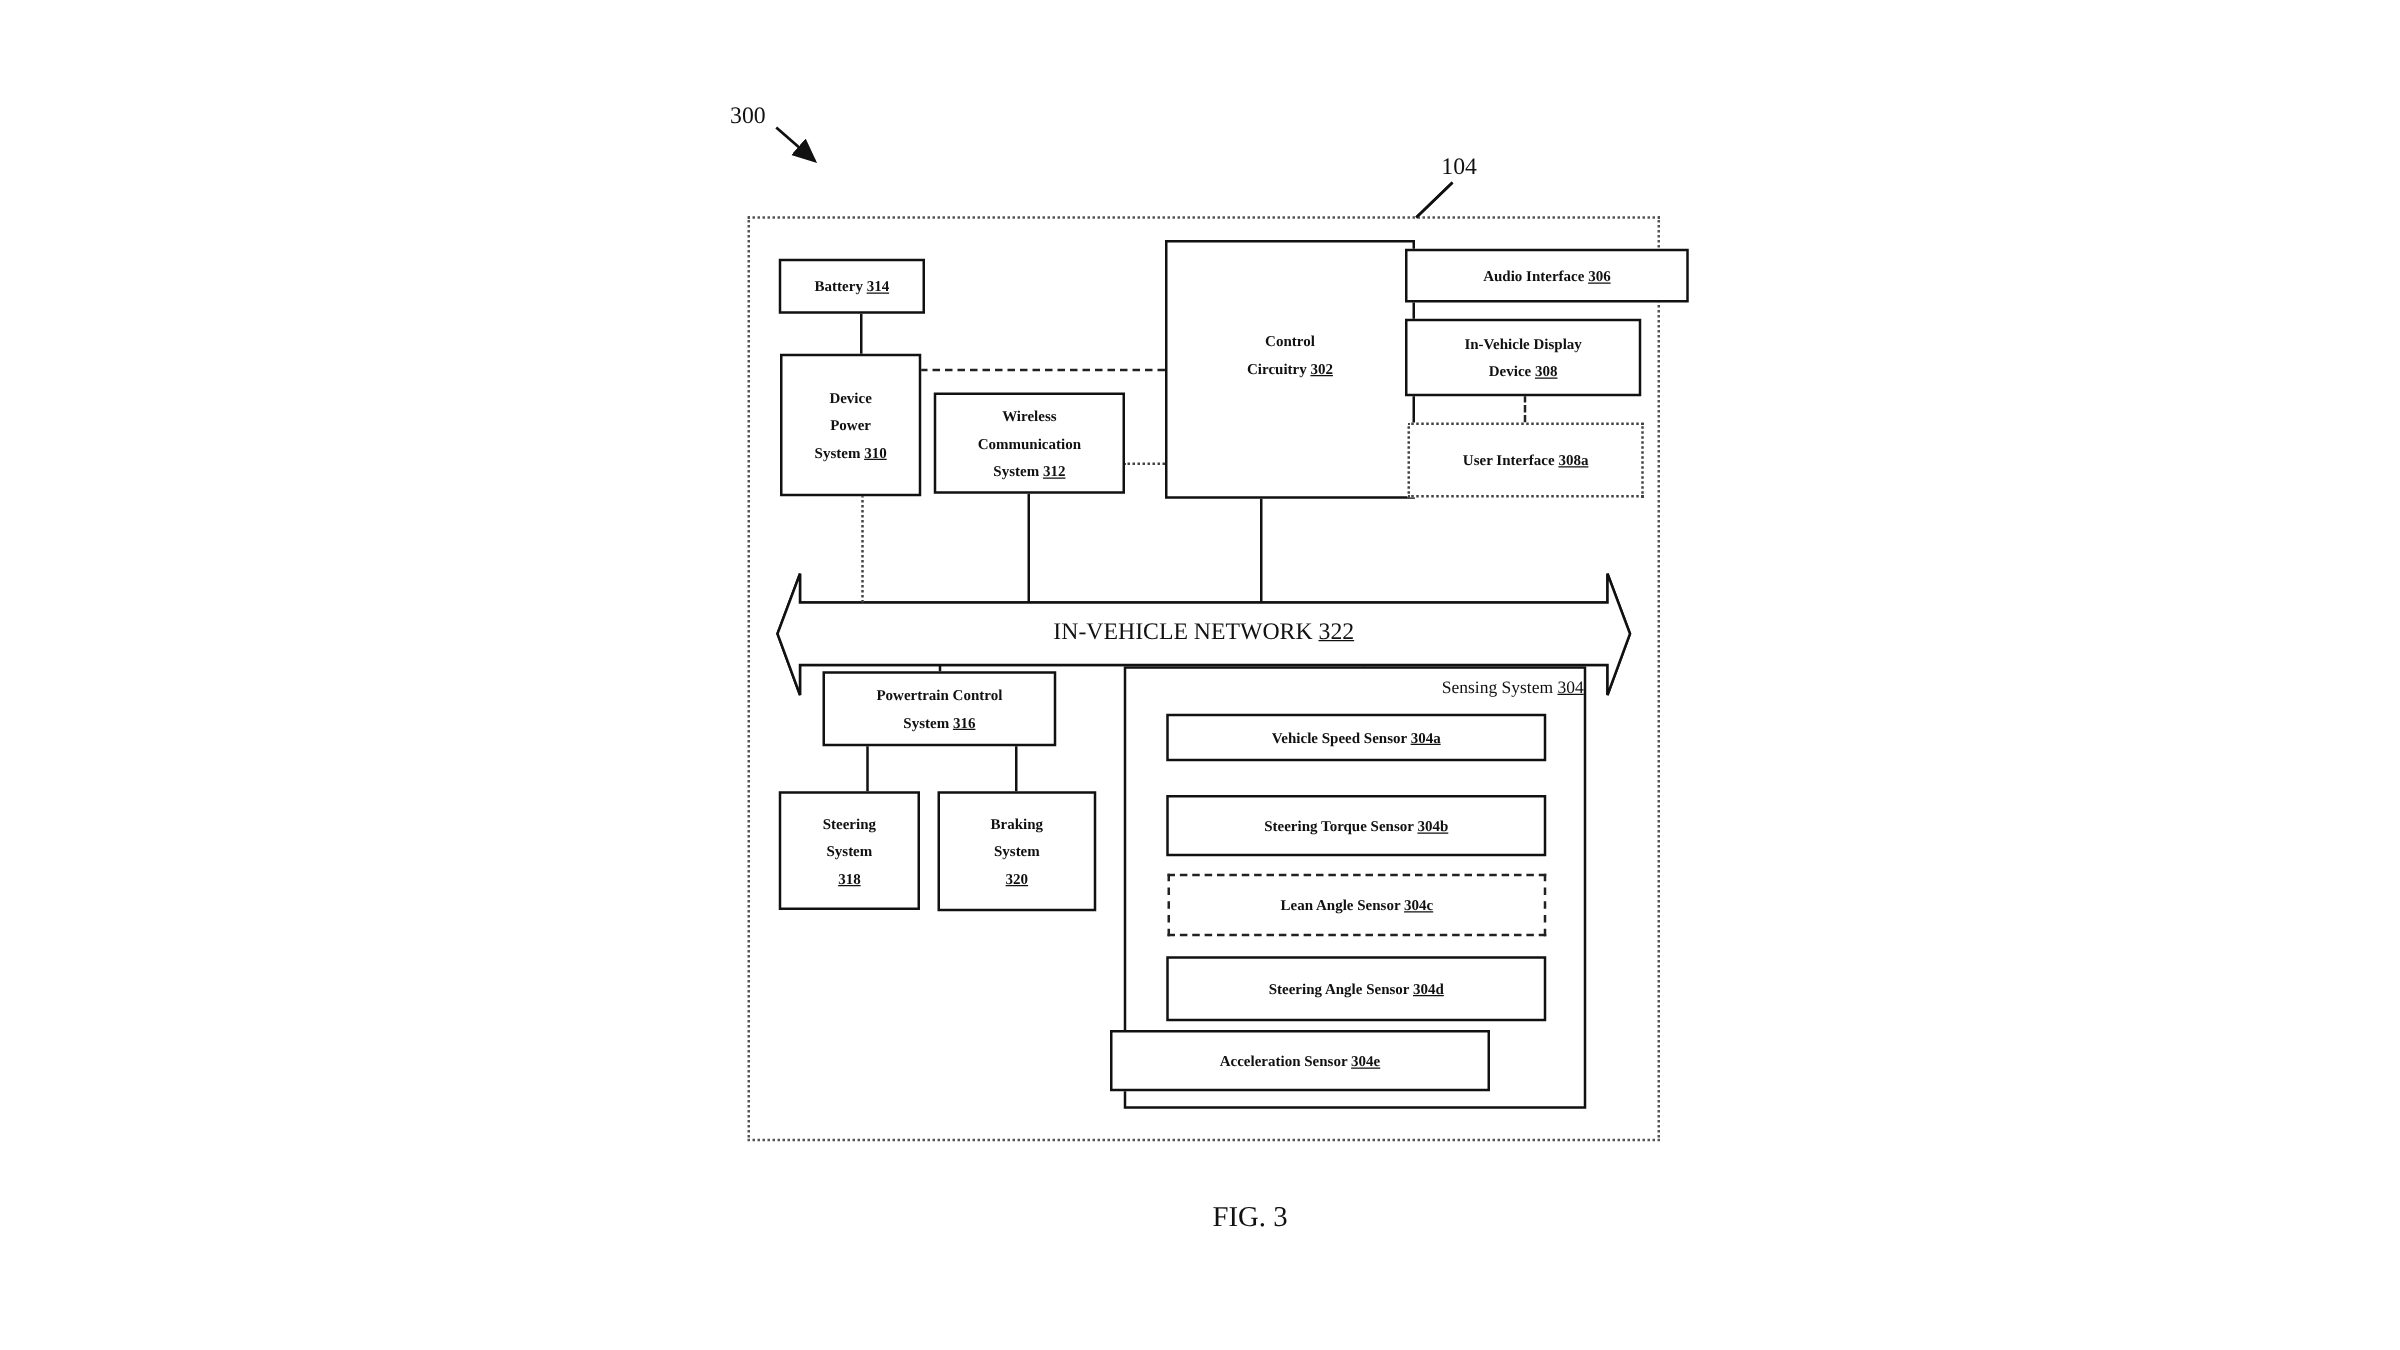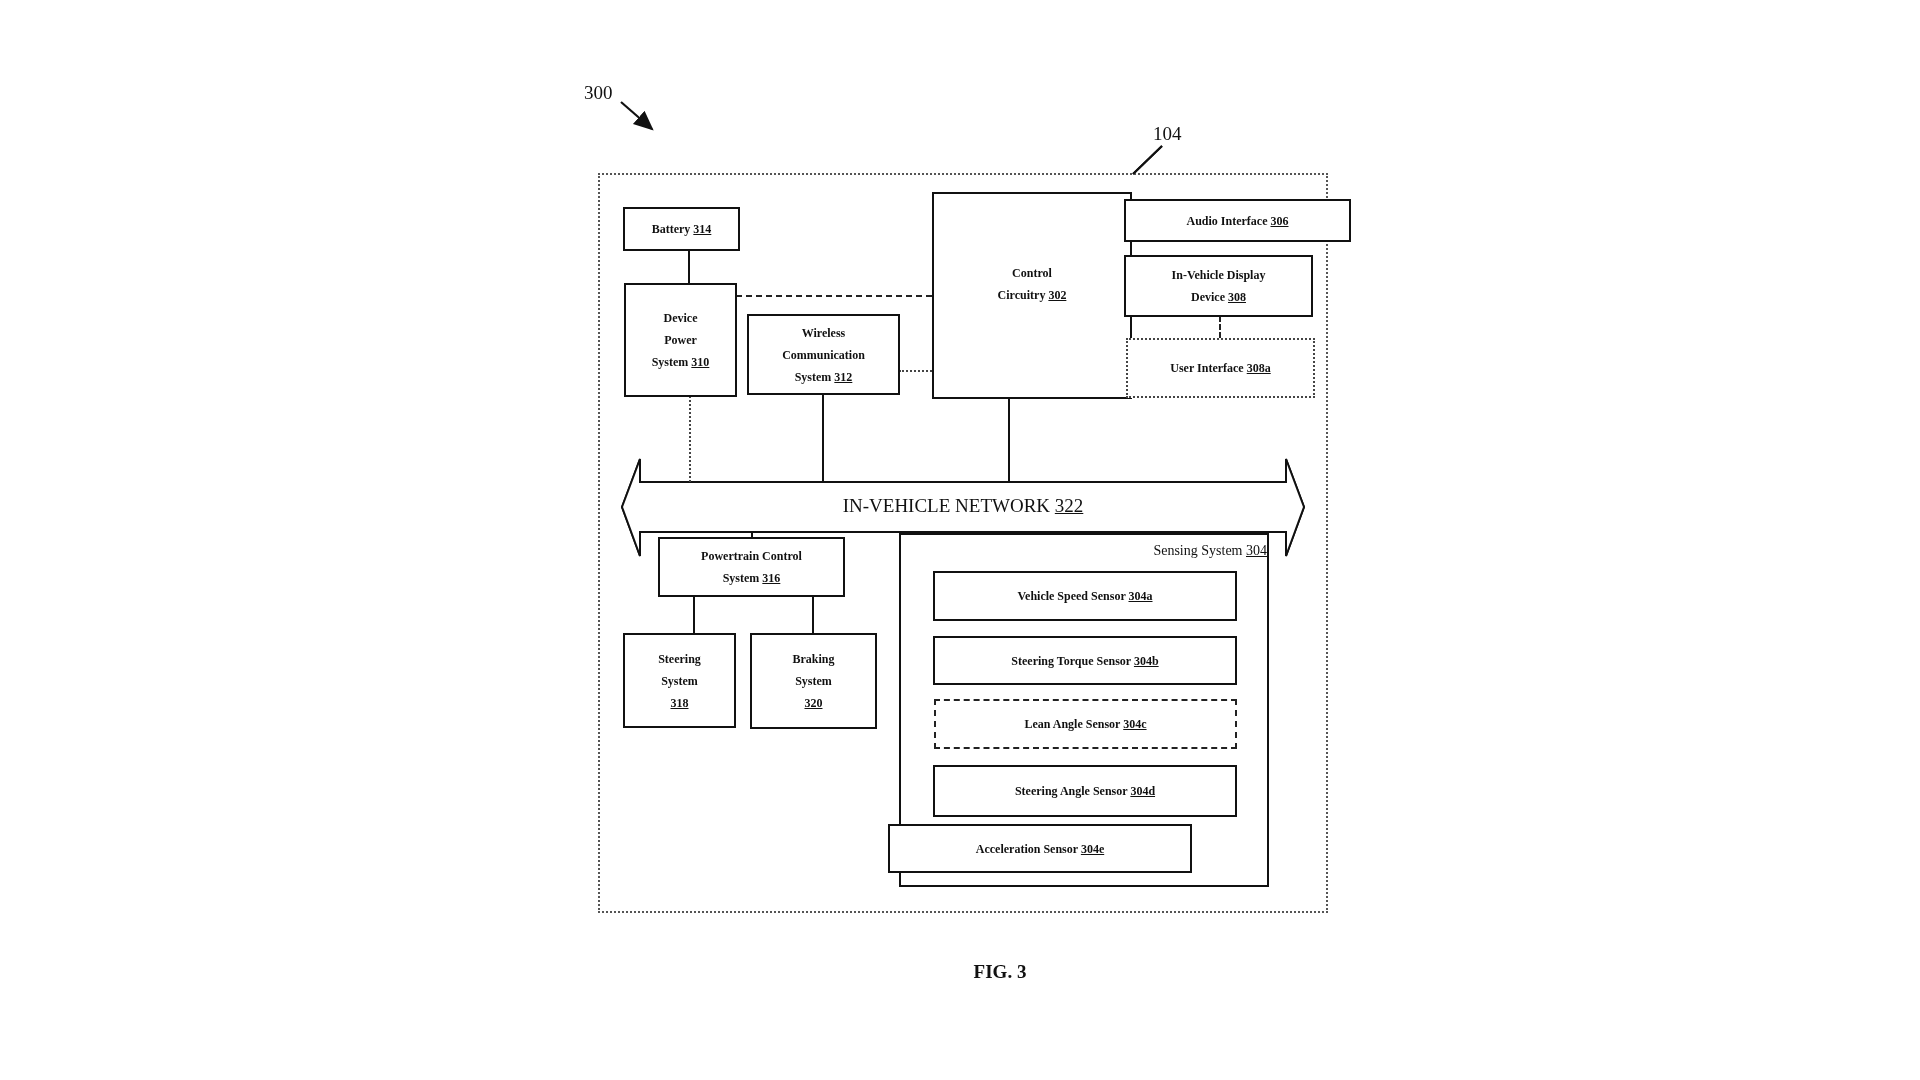--- a/index.html
+++ b/index.html
@@ -128,29 +128,29 @@
     <span class="ref">320</span>
   </span>
 </div>
 
 <div class="abs" style="left:899px;top:533px;width:370px;height:354px;box-sizing:border-box;border:2px solid #111;background:#fff;">
   <div class="sensing-title">
     <span>Sensing System</span> <span class="ref">304</span>
   </div>
 </div>
 
-<div class="box" style="left:933px;top:571px;width:304px;height:50px;">
+<div class="box" style="left:933px;top:571px;width:304px;height:38px;">
   <span class="lbl"><span>Vehicle Speed Sensor</span> <span class="ref">304a</span></span>
 </div>
 <div class="box" style="left:933px;top:636px;width:304px;height:49px;">
   <span class="lbl"><span>Steering Torque Sensor</span> <span class="ref">304b</span></span>
 </div>
 <div class="box dashed" style="left:934px;top:699px;width:303px;height:50px;">
   <span class="lbl"><span>Lean Angle Sensor</span> <span class="ref">304c</span></span>
 </div>
 <div class="box" style="left:933px;top:765px;width:304px;height:52px;">
   <span class="lbl"><span>Steering Angle Sensor</span> <span class="ref">304d</span></span>
 </div>
 <div class="box" style="left:888px;top:824px;width:304px;height:49px;">
   <span class="lbl"><span>Acceleration Sensor</span> <span class="ref">304e</span></span>
 </div>
 
-<div class="abs" style="left:900px;width:200px;top:961px;text-align:center;font-size:19px;font-weight:bold;">FIG. 3</div>
+<div class="abs" style="left:900px;width:200px;top:961px;text-align:center;font-size:23px;font-weight:normal;">FIG. 3</div>
 
 </body></html>

